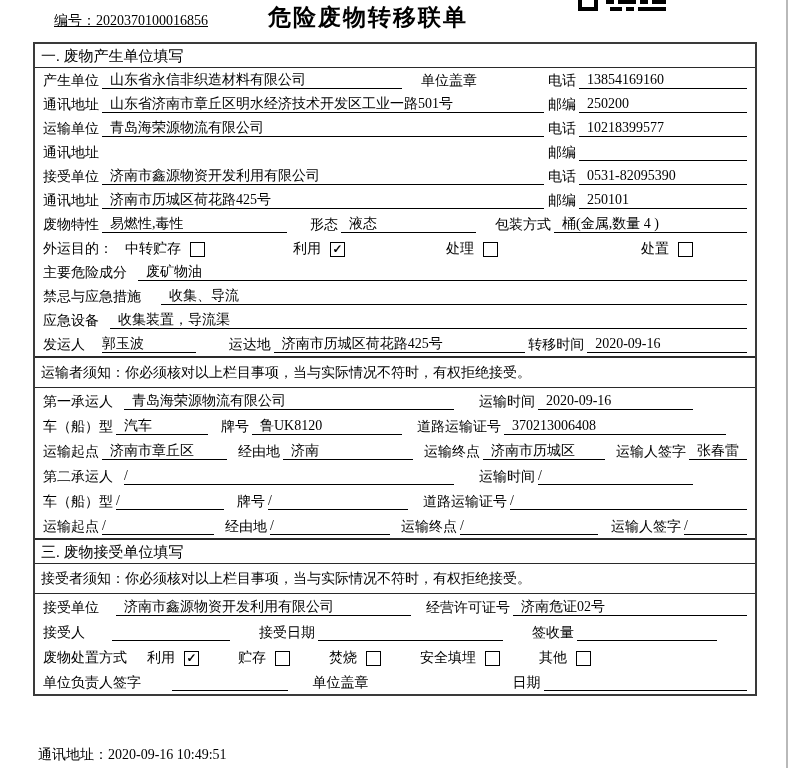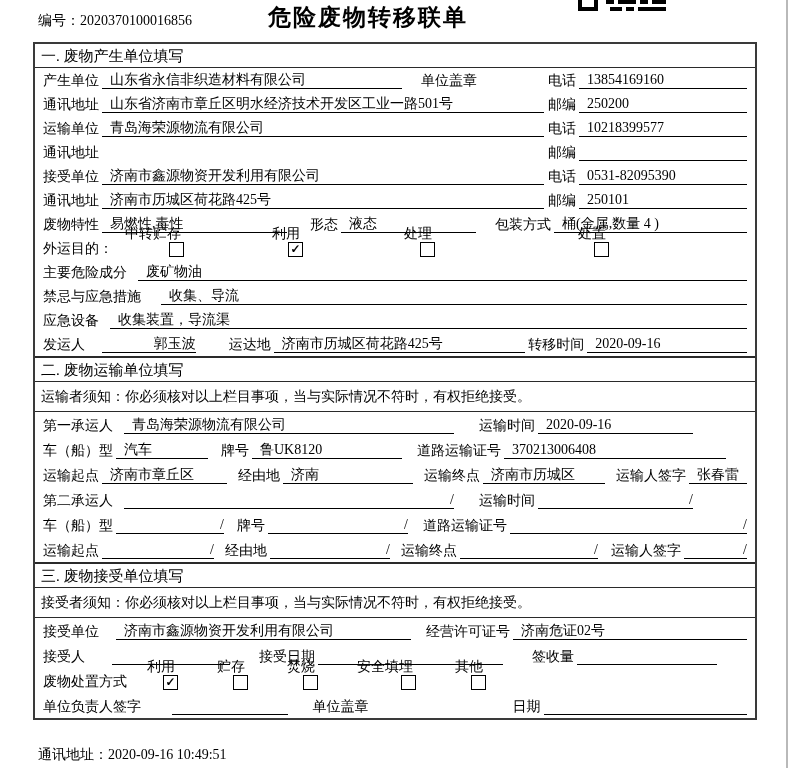--- a/index.html
+++ b/index.html
@@ -3,41 +3,41 @@
 <meta charset="utf-8">
 <style>
   html,body{margin:0;padding:0;background:#fff;}
   body{
     width:796px;height:768px;position:relative;overflow:hidden;
     font-family:"Liberation Serif","DejaVu Serif",serif;
     font-size:14px;color:#000;
   }
   .page-edge{position:absolute;top:0;bottom:0;right:8px;width:2px;background:#b9b9b9;}
   .hdr{position:relative;height:42px;}
-  .doc-number{position:absolute;left:38px;top:12px;font-size:14px;white-space:nowrap;}
+  .doc-number{position:absolute;left:54px;top:12px;font-size:14px;white-space:nowrap;text-decoration:underline;}
   .doc-title{position:absolute;left:0;right:60px;top:2px;text-align:center;
     font-size:23px;font-weight:bold;letter-spacing:2px;}
   .qr{position:absolute;left:578px;top:0;}
   .form{position:absolute;left:33px;top:42px;width:724px;border:2px solid #3a3a3a;box-sizing:border-box;background:#fff;}
   .sec{box-sizing:border-box;}
   .sec + .sec{border-top:2px solid #2a2a2a;}
   .sec-title{font-weight:normal;font-size:15px;height:24px;box-sizing:border-box;
     padding:2px 6px 0 6px;line-height:20px;border-bottom:1px solid #2a2a2a;}
   .note{height:30px;box-sizing:border-box;padding:5px 6px 0 6px;line-height:20px;
     border-bottom:1px solid #2a2a2a;white-space:nowrap;}
   .row{display:flex;align-items:flex-end;height:24px;box-sizing:border-box;
     padding:0 8px 3px 5px;line-height:17px;}
   .sec-transport .row,.sec-accept .row{height:25px;}
   .lbl{white-space:nowrap;padding:0 3px;}
   .val{border-bottom:1px solid #000;white-space:nowrap;box-sizing:border-box;
     padding:0 2px 0 8px;overflow:visible;}
   .fill{flex:1;}
-  .ctr{text-align:right;padding:0;}
+  .ctr{text-align:left;padding:0;}
   .right{margin-left:auto;}
-  .cbg{white-space:nowrap;display:flex;align-items:flex-end;flex-direction:column;}
+  .cbg{white-space:nowrap;display:flex;align-items:flex-end;}
   .cb{display:inline-block;width:13px;height:13px;border:1.5px solid #000;
     margin-left:6px;text-align:center;line-height:13px;font-size:12px;font-weight:bold;
     vertical-align:-1px;}
   .cb i{font-style:normal;}
   .print-time{position:absolute;left:38px;top:746px;font-size:14px;white-space:nowrap;}
 </style>
 </head>
 <body>
 
 <div class="hdr">
@@ -156,21 +156,20 @@
       <span class="lbl">发运人</span>
       <span class="val ctr" style="width:95px;margin-left:14px">郭玉波</span>
       <span class="lbl" style="margin-left:30px">运达地</span>
       <span class="val" style="width:255px">济南市历城区荷花路425号</span>
       <span class="lbl right">转移时间</span>
       <span class="val" style="width:162px">2020-09-16</span>
     </div>
   </div>
 
   <div class="sec sec-transport">
-    <div class="sec-title">二. 废物运输单位填写</div>
     <div class="note">运输者须知：你必须核对以上栏目事项，当与实际情况不符时，有权拒绝接受。</div>
 
     <div class="row">
       <span class="lbl">第一承运人</span>
       <span class="val" style="width:330px;margin-left:8px">青岛海荣源物流有限公司</span>
       <span class="lbl" style="margin-left:22px">运输时间</span>
       <span class="val" style="width:155px">2020-09-16</span>
     </div>
 
     <div class="row">

